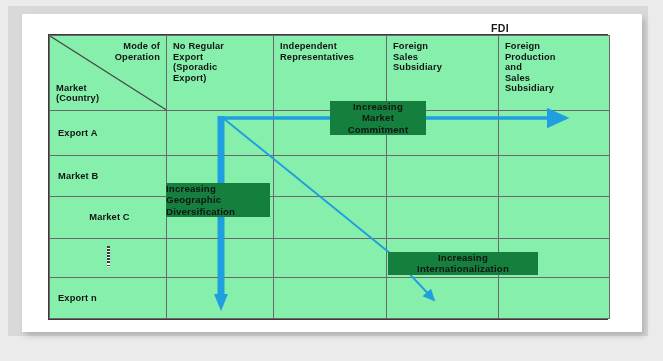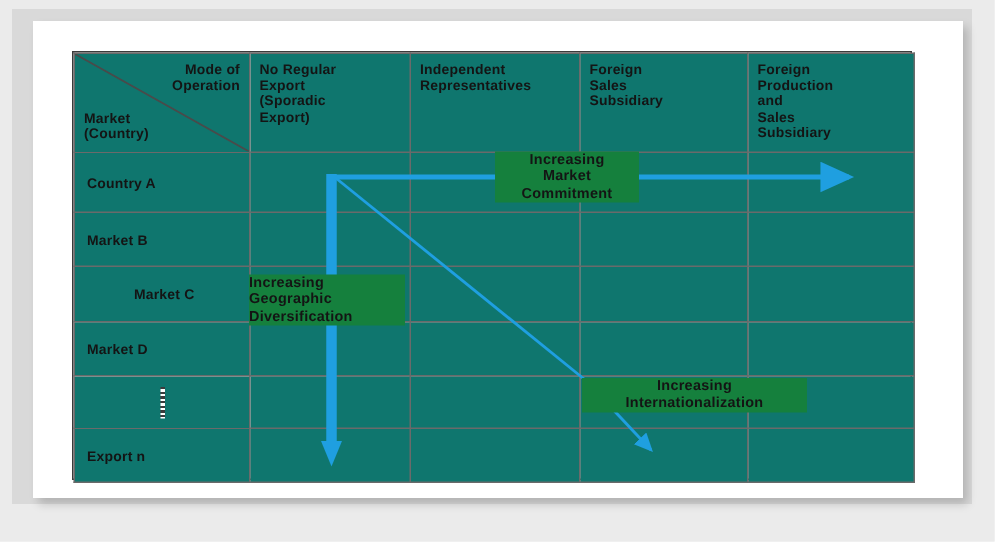--- a/index.html
+++ b/index.html
@@ -72,21 +72,21 @@
   }
   .matrix td {
     border: 1px solid #6a6a6a;
     vertical-align: top;
     padding: 5px 5px 4px 6px;
     font-size: 9.3px;
     font-weight: bold;
     color: #141414;
     line-height: 1.14;
     letter-spacing: 0.15px;
-    background: #0f766e;
+    background: #86efac;
   }
   .matrix td.row-head {
     vertical-align: middle;
     padding-left: 8px;
   }
 
   col.c0 { width: 117px; }
   col.c1 { width: 107px; }
   col.c2 { width: 113px; }
   col.c3 { width: 112px; }
@@ -184,20 +184,21 @@
 </style>
 </head>
 <body>
 
 <div id="page-root">
 
   <div class="outer-bg"></div>
   <div class="gray-band"></div>
   <div class="paper"></div>
 
+  <div class="fdi-label">FDI</div>
 
   <div class="matrix">
     <table>
       <colgroup>
         <col class="c0">
           <col class="c1">
           <col class="c2">
           <col class="c3">
           <col class="c4">
       </colgroup>
@@ -210,21 +211,21 @@
             <div class="mode-txt">Mode of<br>Operation</div>
             <div class="market-txt">Market<br>(Country)</div>
           </td>
           <td>No Regular<br>Export<br>(Sporadic<br>Export)</td>
           <td>Independent<br>Representatives</td>
           <td>Foreign<br>Sales<br>Subsidiary</td>
           <td>Foreign<br>Production<br>and<br>Sales<br>Subsidiary</td>
         </tr>
 
         <tr class="r-a">
-          <td class="row-head">Country A</td>
+          <td class="row-head">Export A</td>
           <td></td>
           <td></td>
           <td></td>
           <td></td>
         </tr>
 
         <tr class="r-b">
           <td class="row-head">Market B</td>
           <td></td>
           <td></td>
@@ -233,27 +234,20 @@
         </tr>
 
         <tr class="r-c">
           <td class="row-head">Market C</td>
           <td></td>
           <td></td>
           <td></td>
           <td></td>
         </tr>
 
-        <tr class="r-d">
-          <td class="row-head">Market D</td>
-          <td></td>
-          <td></td>
-          <td></td>
-          <td></td>
-        </tr>
 
         <tr class="r-dots">
           <td class="row-head dots-cell">
             <div class="dots-mark"></div>
           </td>
           <td></td>
           <td></td>
           <td></td>
           <td></td>
         </tr>

